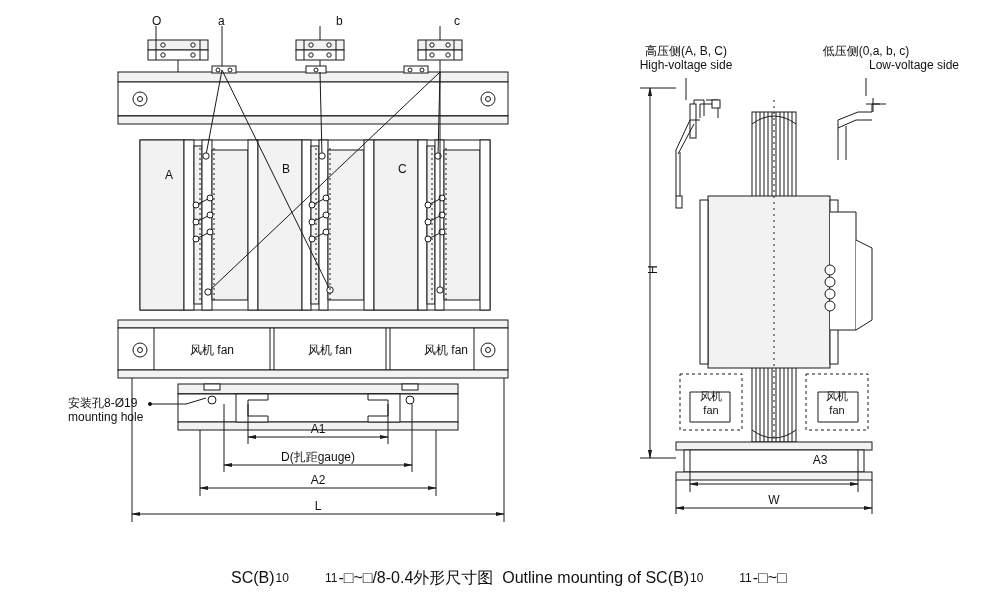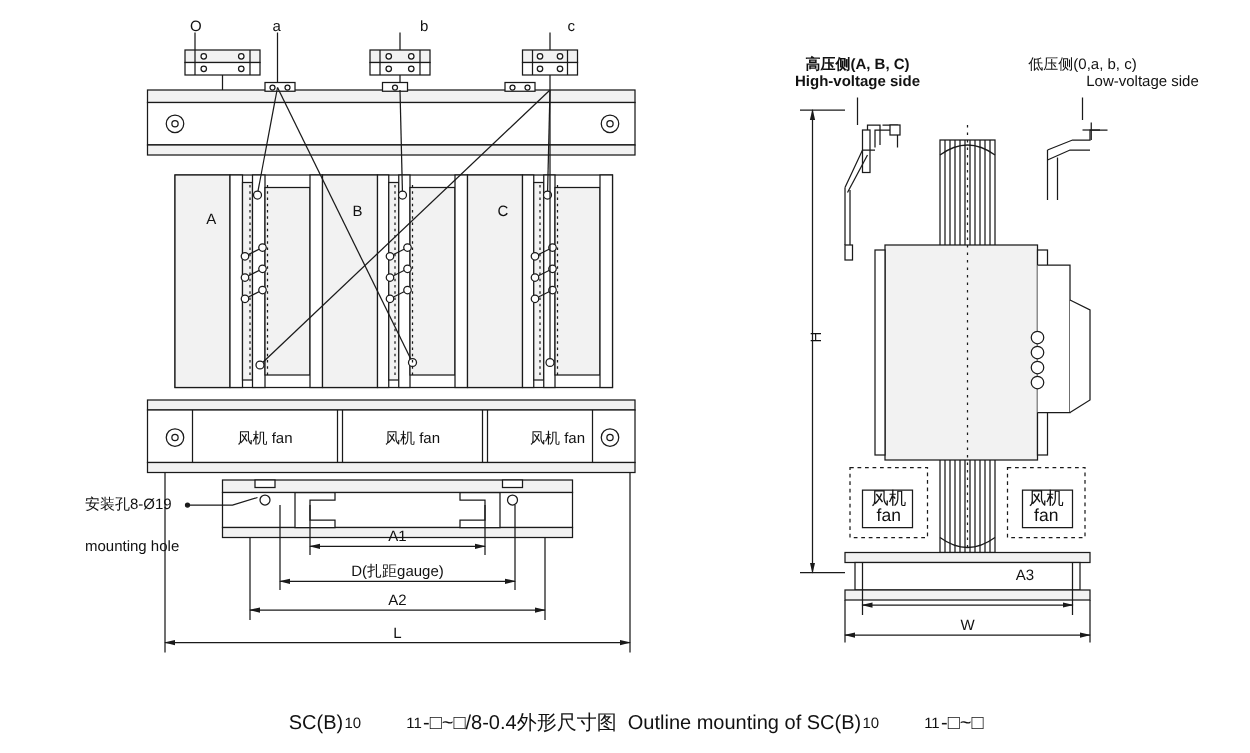--- a/index.html
+++ b/index.html
@@ -26,21 +26,21 @@
     height: 602px;
   }
   .lbl {
     position: absolute;
     font-size: 12px;
     line-height: 1.25;
     color: #111111;
     white-space: pre;
   }
   .lbl.small {
-    font-size: 14px;
+    font-size: 11px;
   }
   .lbl.center {
     text-align: center;
     transform: translateX(-50%);
   }
   .lbl.rot {
     transform: rotate(-90deg);
     transform-origin: left top;
   }
   .caption {
@@ -389,29 +389,29 @@
 
   <div class="lbl" style="left:165px; top:168px;">A</div>
   <div class="lbl" style="left:282px; top:162px;">B</div>
   <div class="lbl" style="left:398px; top:162px;">C</div>
 
   <div class="lbl center" style="left:212px; top:343px;">风机 fan</div>
   <div class="lbl center" style="left:330px; top:343px;">风机 fan</div>
   <div class="lbl center" style="left:446px; top:343px;">风机 fan</div>
 
   <div class="lbl" style="left:68px; top:396px;">安装孔8-Ø19</div>
-  <div class="lbl" style="left:68px; top:430px;">mounting hole</div>
+  <div class="lbl" style="left:68px; top:410px;">mounting hole</div>
 
   <div class="lbl center" style="left:318px; top:422px;">A1</div>
   <div class="lbl center" style="left:318px; top:450px;">D(扎距gauge)</div>
   <div class="lbl center" style="left:318px; top:473px;">A2</div>
   <div class="lbl center" style="left:318px; top:499px;">L</div>
 
-  <div class="lbl center" style="left:686px; top:44px;font-weight:bold;">高压侧(A, B, C)</div>
-  <div class="lbl center" style="left:686px; top:58px;font-weight:bold;">High-voltage side</div>
+  <div class="lbl center" style="left:686px; top:44px;">高压侧(A, B, C)</div>
+  <div class="lbl center" style="left:686px; top:58px;">High-voltage side</div>
   <div class="lbl center" style="left:866px; top:44px;">低压侧(0,a, b, c)</div>
   <div class="lbl center" style="left:866px; top:58px;margin-left:48px;">Low-voltage side</div>
 
   <div class="lbl rot" style="left:646px; top:274px;">H</div>
 
   <div class="lbl center small" style="left:711px; top:390px;">风机</div>
   <div class="lbl center small" style="left:711px; top:404px;">fan</div>
   <div class="lbl center small" style="left:837px; top:390px;">风机</div>
   <div class="lbl center small" style="left:837px; top:404px;">fan</div>
 

